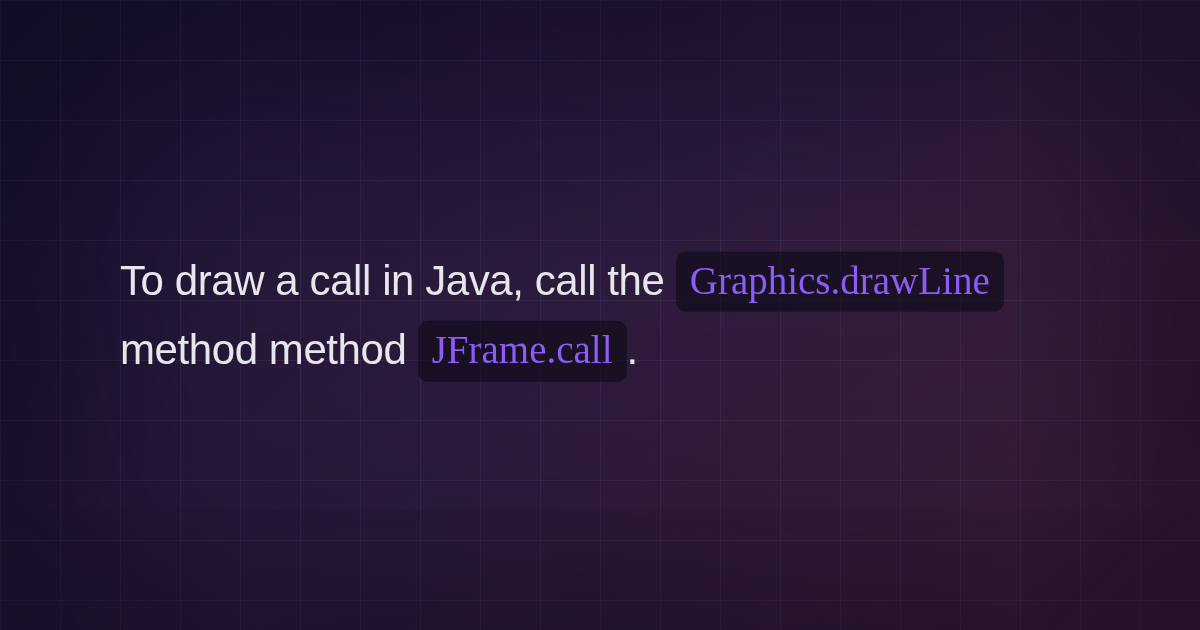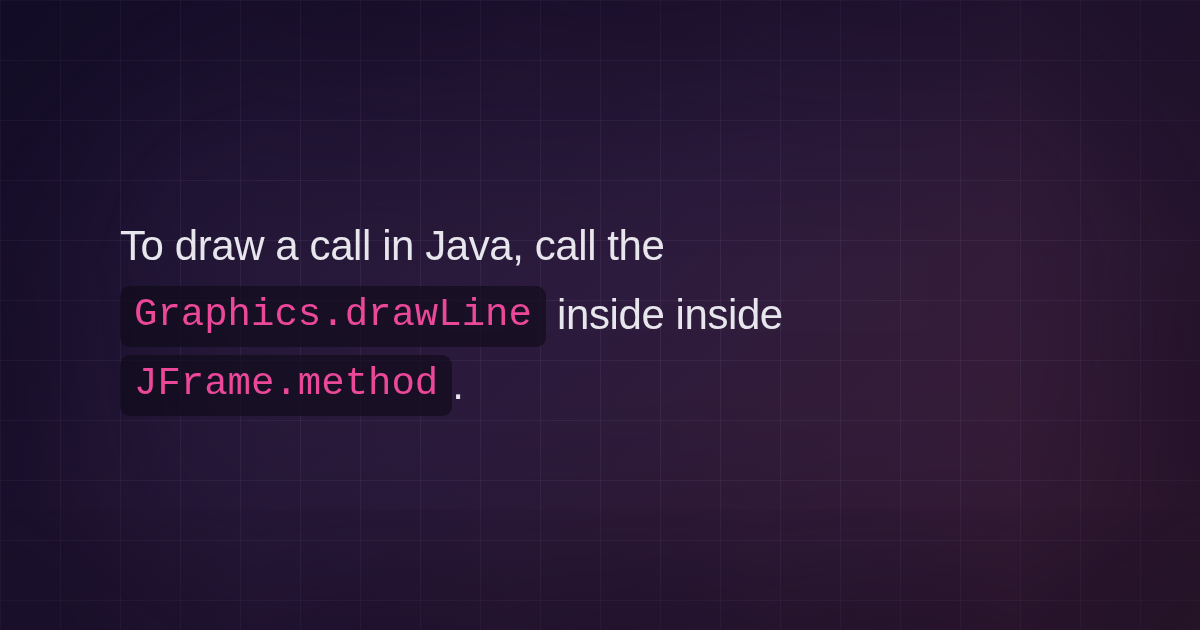--- a/index.html
+++ b/index.html
@@ -47,35 +47,35 @@
       transform: translate(-50%, -50%);
       width: 960px;
       color: #e8e6ed;
       font-size: 42px;
       line-height: 1.65;
       font-weight: 400;
       letter-spacing: -0.01em;
     }
     
     .code {
-      font-family: Liberation Mono, monospace;
+      font-family: Liberation Serif, serif;
       background-color: rgba(15, 10, 25, 0.65);
-      color: #ec4899;
+      color: #8b5cf6;
       padding: 4px 14px 6px 14px;
       border-radius: 10px;
       font-size: 39px;
       letter-spacing: 0;
       display: inline-block;
       line-height: 1.3;
       vertical-align: middle;
       position: relative;
       top: -2px;
     }
   </style>
 </head>
 <body>
 
 <div class="grid-overlay"></div>
 <div class="vignette"></div>
 
 <div class="content">
-  <span>To draw a call in Java, call the </span><span class="code">Graphics.drawLine</span><span> inside inside </span><span class="code">JFrame.method</span><span>.</span>
+  <span>To draw a call in Java, call the </span><span class="code">Graphics.drawLine</span><span> method method </span><span class="code">JFrame.call</span><span>.</span>
 </div>
 
 </body></html>

